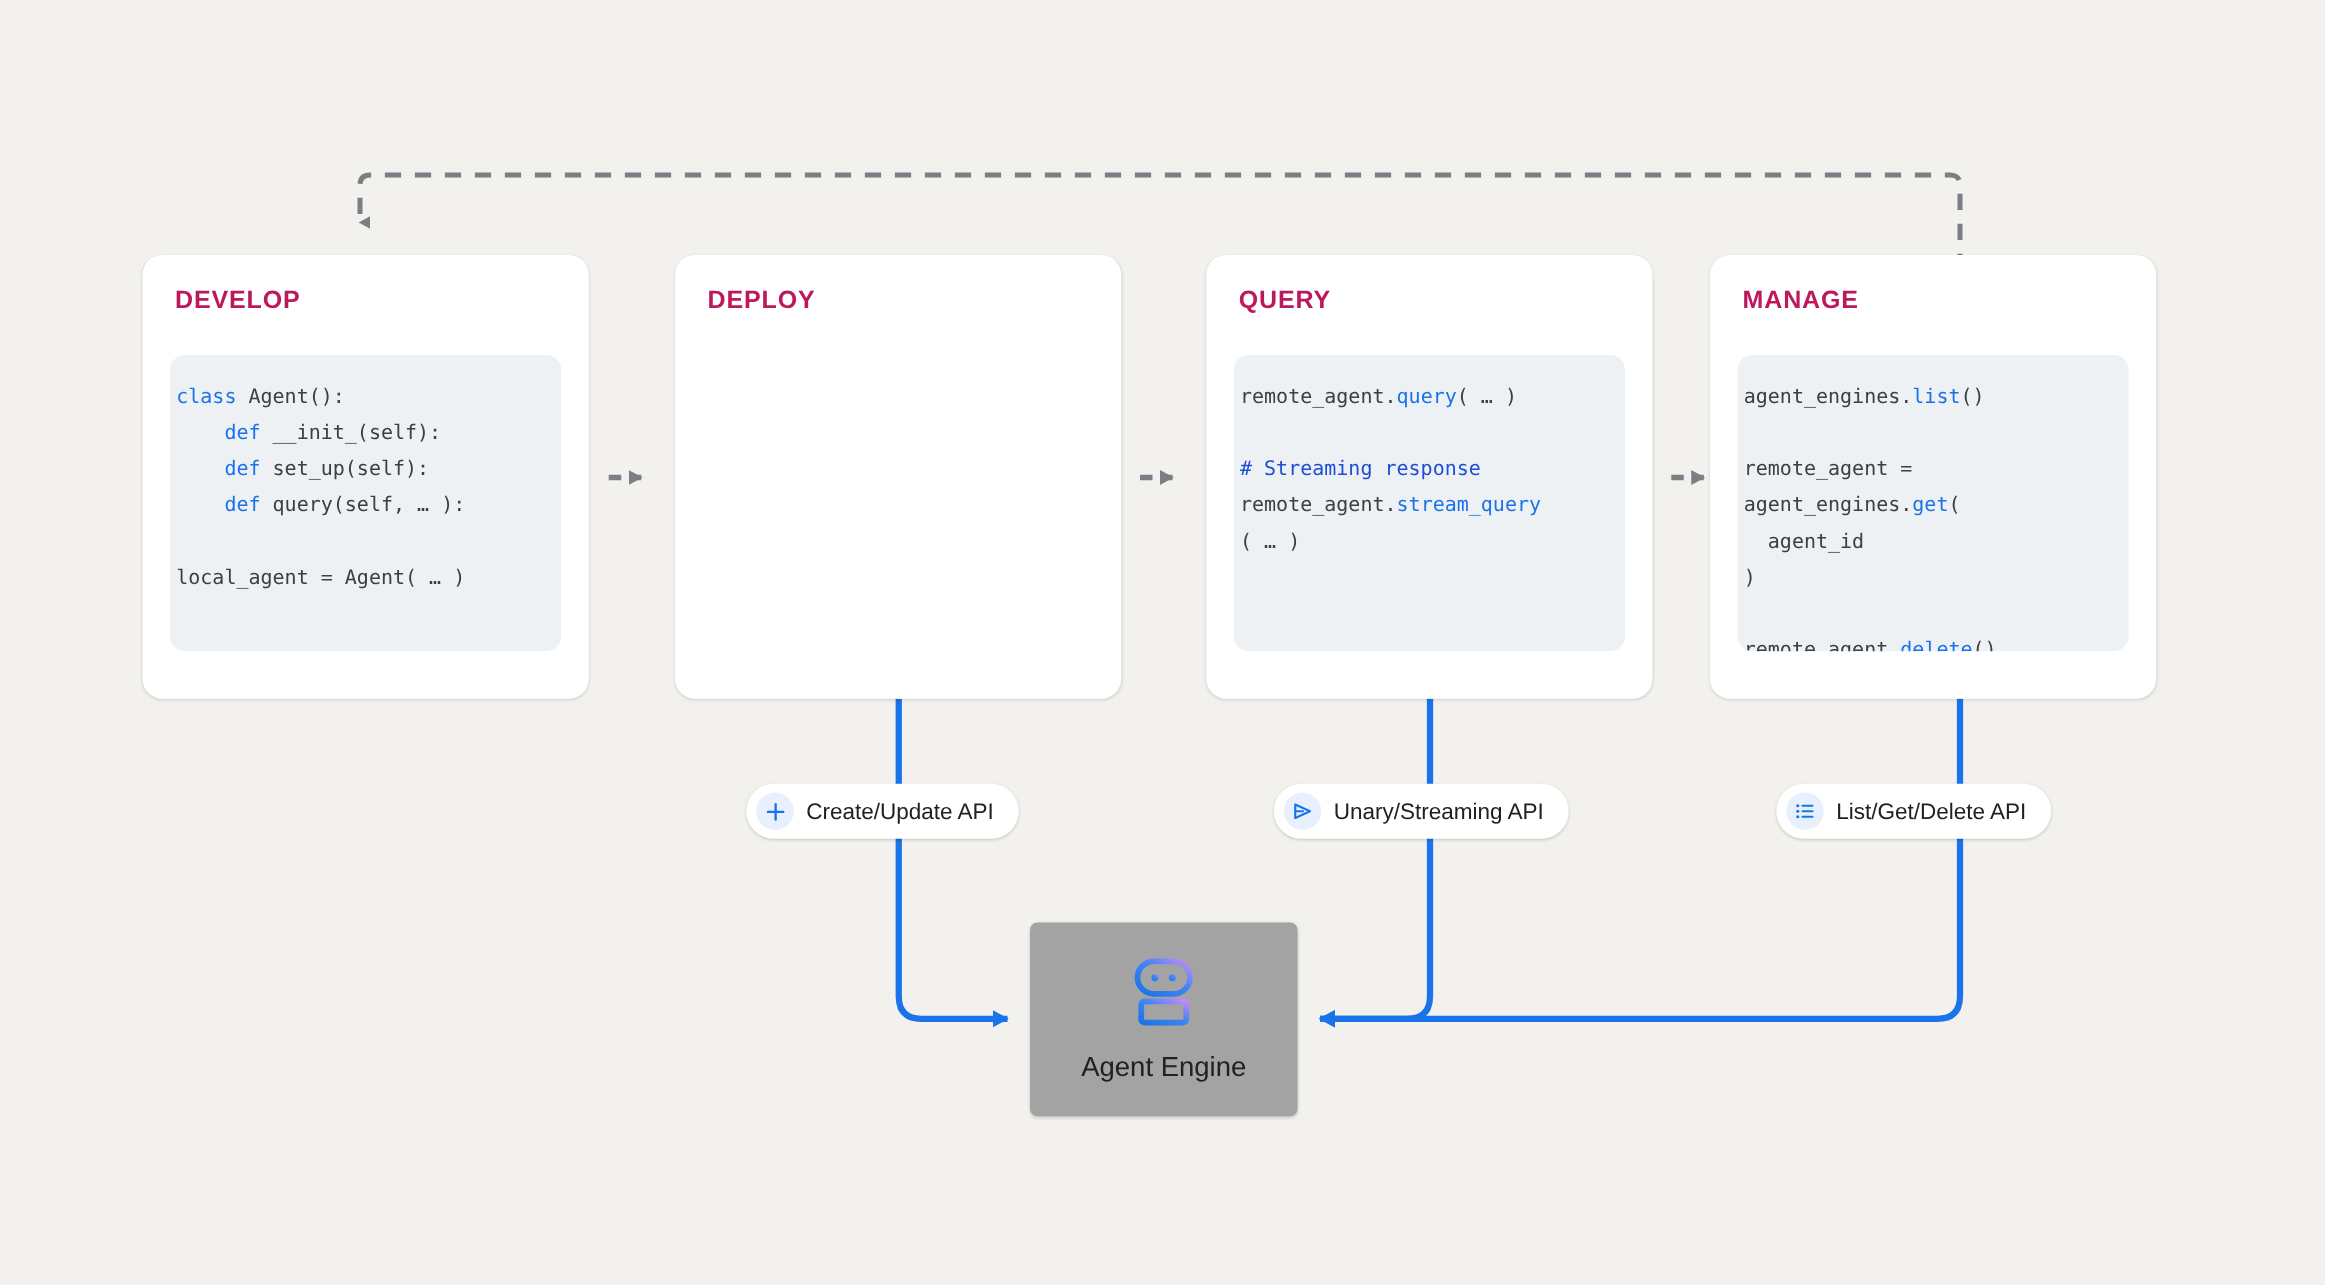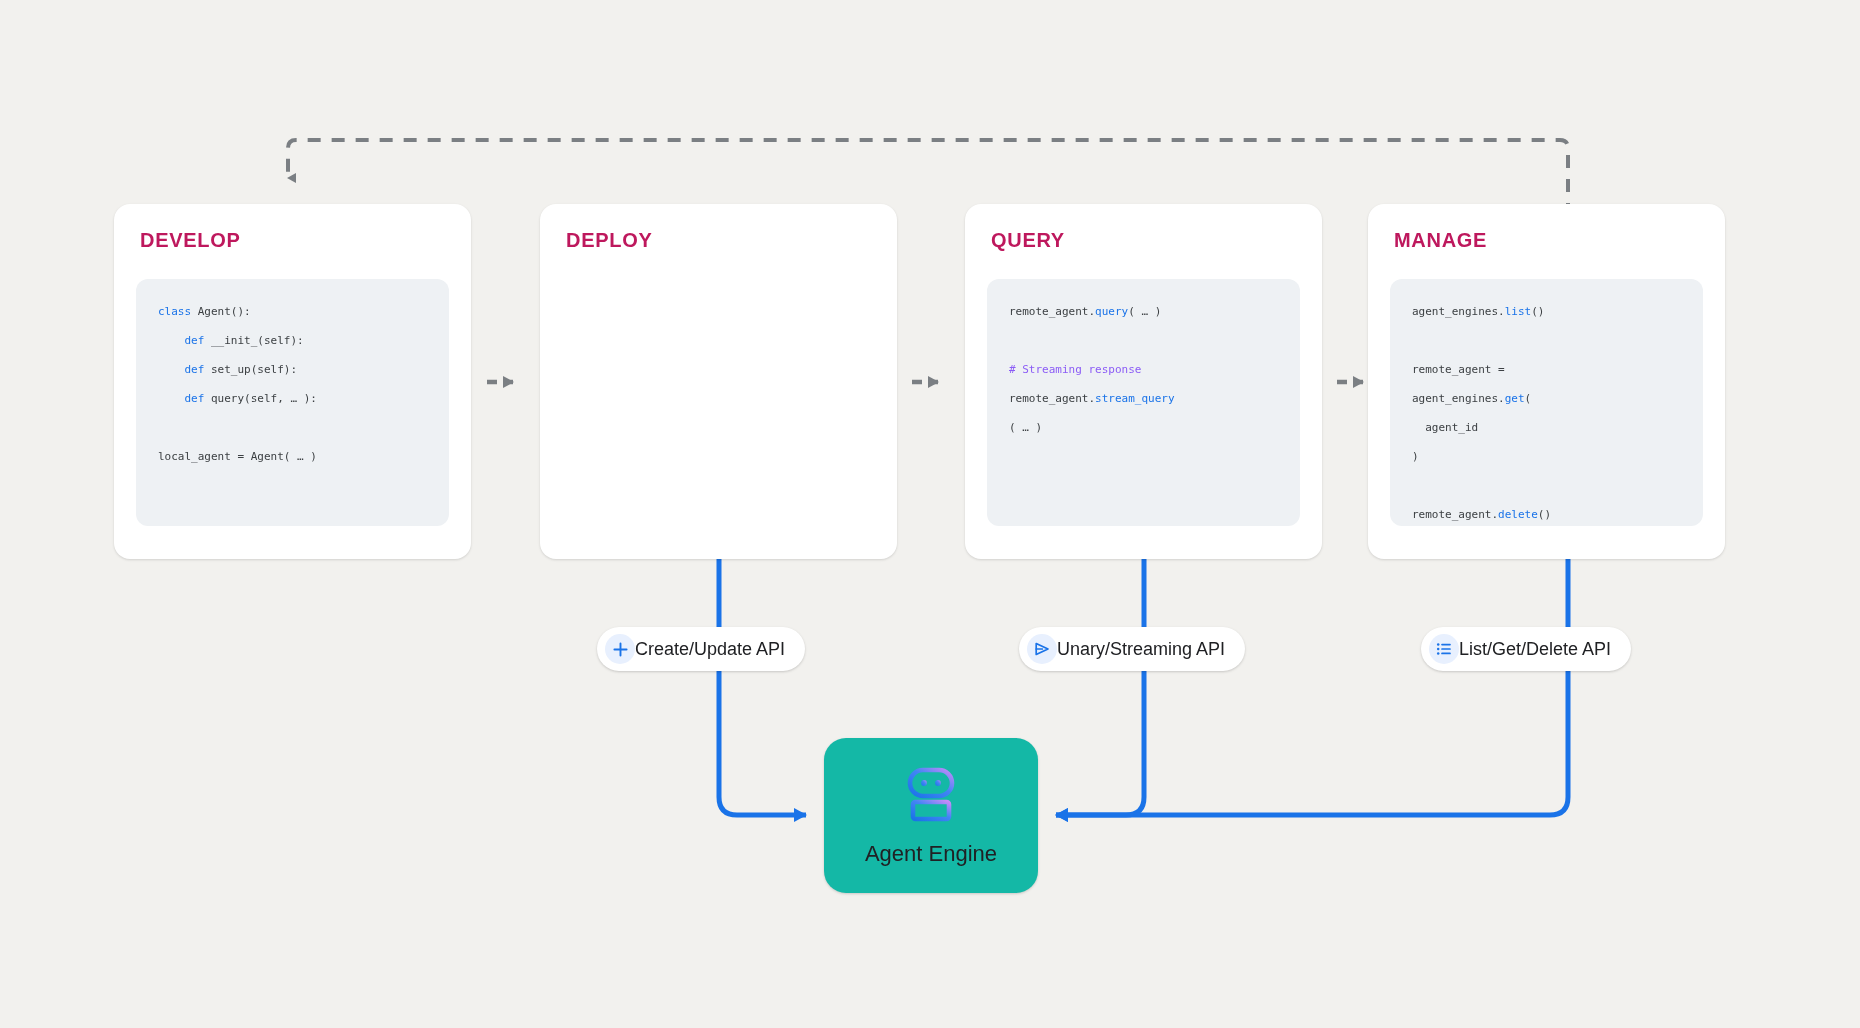--- a/index.html
+++ b/index.html
@@ -42,48 +42,49 @@
     font-size: 20px;
     font-weight: 600;
     letter-spacing: 0.7px;
     color: #be185d;
     margin: 0 0 18px 4px;
     line-height: 1;
   }
   .code-block {
     background: #eef1f4;
     border-radius: 12px;
-    padding: 18px 18px 18px 22px;
+    padding: 18px 18px 18px 5px;
     flex: 1;
     font-family: "DejaVu Sans Mono", "Liberation Mono", monospace;
-    font-size: 11px;
+    font-size: 16px;
     line-height: 29px;
     color: #3c4043;
     white-space: pre-wrap;
     overflow: hidden;
   }
   .code-block .kw { color: #1a73e8; }
   .code-block .fn { color: #1a73e8; }
-  .code-block .cm { color: #8b5cf6; }
+  .code-block .cm { color: #1d4ed8; }
 
   
   #card-develop { left: 114px;  top: 204px; width: 357px; height: 355px; }
   #card-deploy  { left: 540px;  top: 204px; width: 357px; height: 355px; }
   #card-query   { left: 965px;  top: 204px; width: 357px; height: 355px; }
   #card-manage  { left: 1368px; top: 204px; width: 357px; height: 355px; }
 
   
   .api-pill {
     position: absolute;
     height: 44px;
     background: #ffffff;
     border-radius: 22px;
     box-shadow: 0 1px 3px rgba(0,0,0,0.13), 0 1px 2px rgba(0,0,0,0.05);
     display: flex;
     align-items: center;
+    gap: 10px;
     padding: 0 20px 0 8px;
     box-sizing: border-box;
     white-space: nowrap;
   }
   .pill-icon {
     width: 30px;
     height: 30px;
     border-radius: 50%;
     background: #e8f0fe;
     display: flex;
@@ -100,22 +101,22 @@
   #pill-unary  { left: 1019px; top: 627px; text-align: right; }
   #pill-list   { left: 1421px; top: 627px; }
 
   
   #agent-engine {
     position: absolute;
     left: 824px;
     top: 738px;
     width: 214px;
     height: 155px;
-    background: #14b8a6;
-    border-radius: 22px;
+    background: #a3a3a3;
+    border-radius: 6px;
     box-shadow: 0 1px 3px rgba(0,0,0,0.12), 0 1px 2px rgba(0,0,0,0.05);
     display: flex;
     flex-direction: column;
     align-items: center;
     justify-content: center;
     gap: 16px;
   }
   #agent-engine .ae-label {
     font-size: 22px;
     color: #202124;

